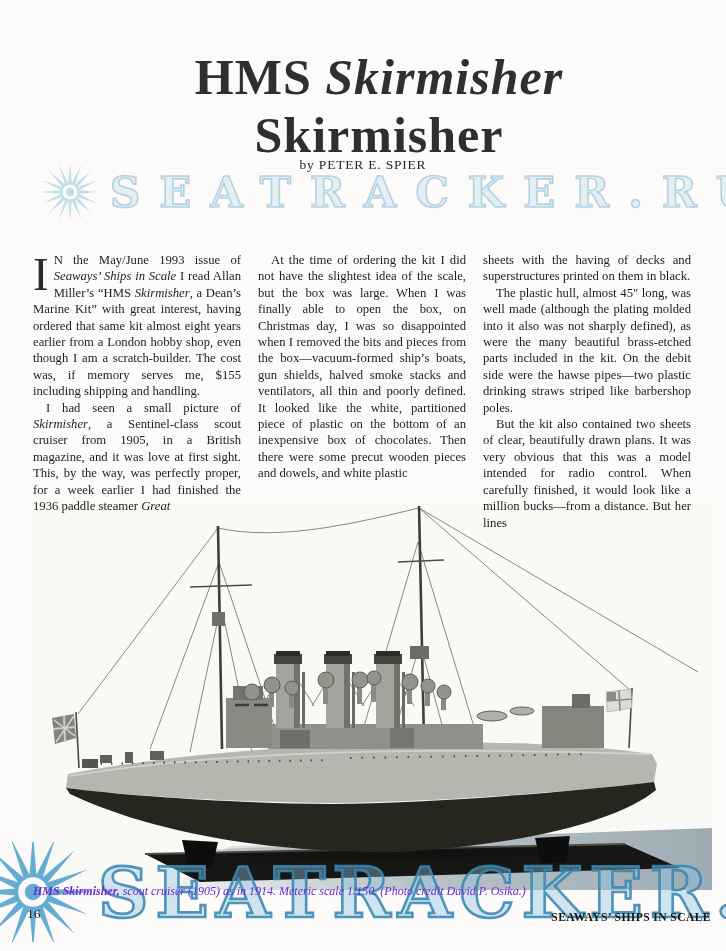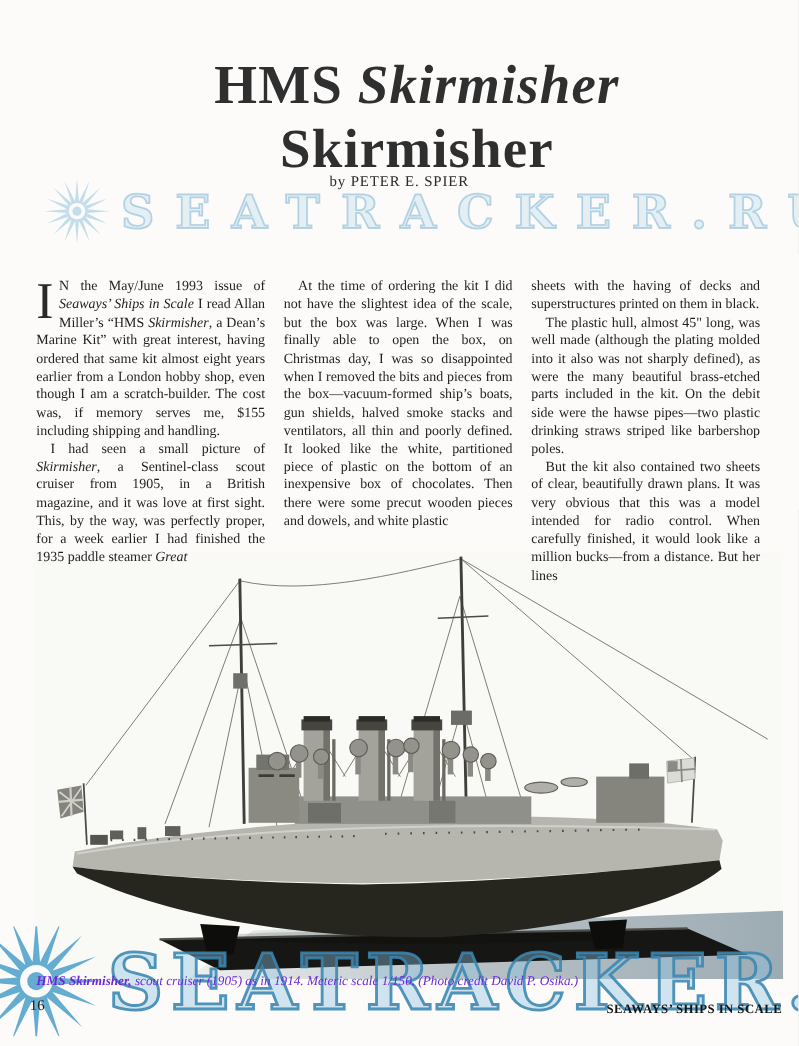--- a/index.html
+++ b/index.html
@@ -62,21 +62,21 @@
       <polygon fill="#8cc0dd" points="100,50 64.7,52.9 96.2,69.1 62.5,58.3 85.4,85.4 58.3,62.5 69.1,96.2 52.9,64.7 50,100 47.1,64.7 30.9,96.2 41.7,62.5 14.6,85.4 37.5,58.3 3.8,69.1 35.3,52.9 0,50 35.3,47.1 3.8,30.9 37.5,41.7 14.6,14.6 41.7,37.5 30.9,3.8 47.1,35.3 50,0 52.9,35.3 69.1,3.8 58.3,37.5 85.4,14.6 62.5,41.7 96.2,30.9 64.7,47.1"></polygon>
       <circle cx="50" cy="50" r="12.5" fill="#fcfbf9"></circle>
         <circle cx="50" cy="50" r="7" fill="#8cc0dd"></circle>
     </svg>
     <span class="wm-text">SEATRACKER.RU</span>
   </div>
 
   <div class="columns">
       <div class="col">
         <p class=""><span class="dropcap">I</span><span>N the May/June 1993 issue of </span><span class="it">Seaways’ Ships in Scale</span><span> I read Allan Miller’s “HMS </span><span class="it">Skirmisher</span><span>, a Dean’s Marine Kit” with great interest, having ordered that same kit almost eight years earlier from a London hobby shop, even though I am a scratch-builder. The cost was, if memory serves me, $155 including shipping and handling.</span></p>
-        <p class="ind"><span>I had seen a small picture of </span><span class="it">Skirmisher</span><span>, a Sentinel-class scout cruiser from 1905, in a British magazine, and it was love at first sight. This, by the way, was perfectly proper, for a week earlier I had finished the 1935 paddle steamer </span><span class="it">Great</span></p>
+        <p class="ind"><span>I had seen a small picture of </span><span class="it">Skirmisher</span><span>, a Sentinel-class scout cruiser from 1905, in a British magazine, and it was love at first sight. This, by the way, was perfectly proper, for a week earlier I had finished the 1936 paddle steamer </span><span class="it">Great</span></p>
       </div>
       <div class="col">
         <p class="ind"><span>At the time of ordering the kit I did not have the slightest idea of the scale, but the box was large. When I was finally able to open the box, on Christmas day, I was so disappointed when I removed the bits and pieces from the box—vacuum-formed ship’s boats, gun shields, halved smoke stacks and ventilators, all thin and poorly defined. It looked like the white, partitioned piece of plastic on the bottom of an inexpensive box of chocolates. Then there were some precut wooden pieces and dowels, and white plastic</span></p>
       </div>
       <div class="col">
         <p class=""><span>sheets with the having of decks and superstructures printed on them in black.</span></p>
         <p class="ind"><span>The plastic hull, almost 45" long, was well made (although the plating molded into it also was not sharply defined), as were the many beautiful brass-etched parts included in the kit. On the debit side were the hawse pipes—two plastic drinking straws striped like barbershop poles.</span></p>
         <p class="ind"><span>But the kit also contained two sheets of clear, beautifully drawn plans. It was very obvious that this was a model intended for radio control. When carefully finished, it would look like a million bucks—from a distance. But her lines</span></p>
       </div>
     </div>

